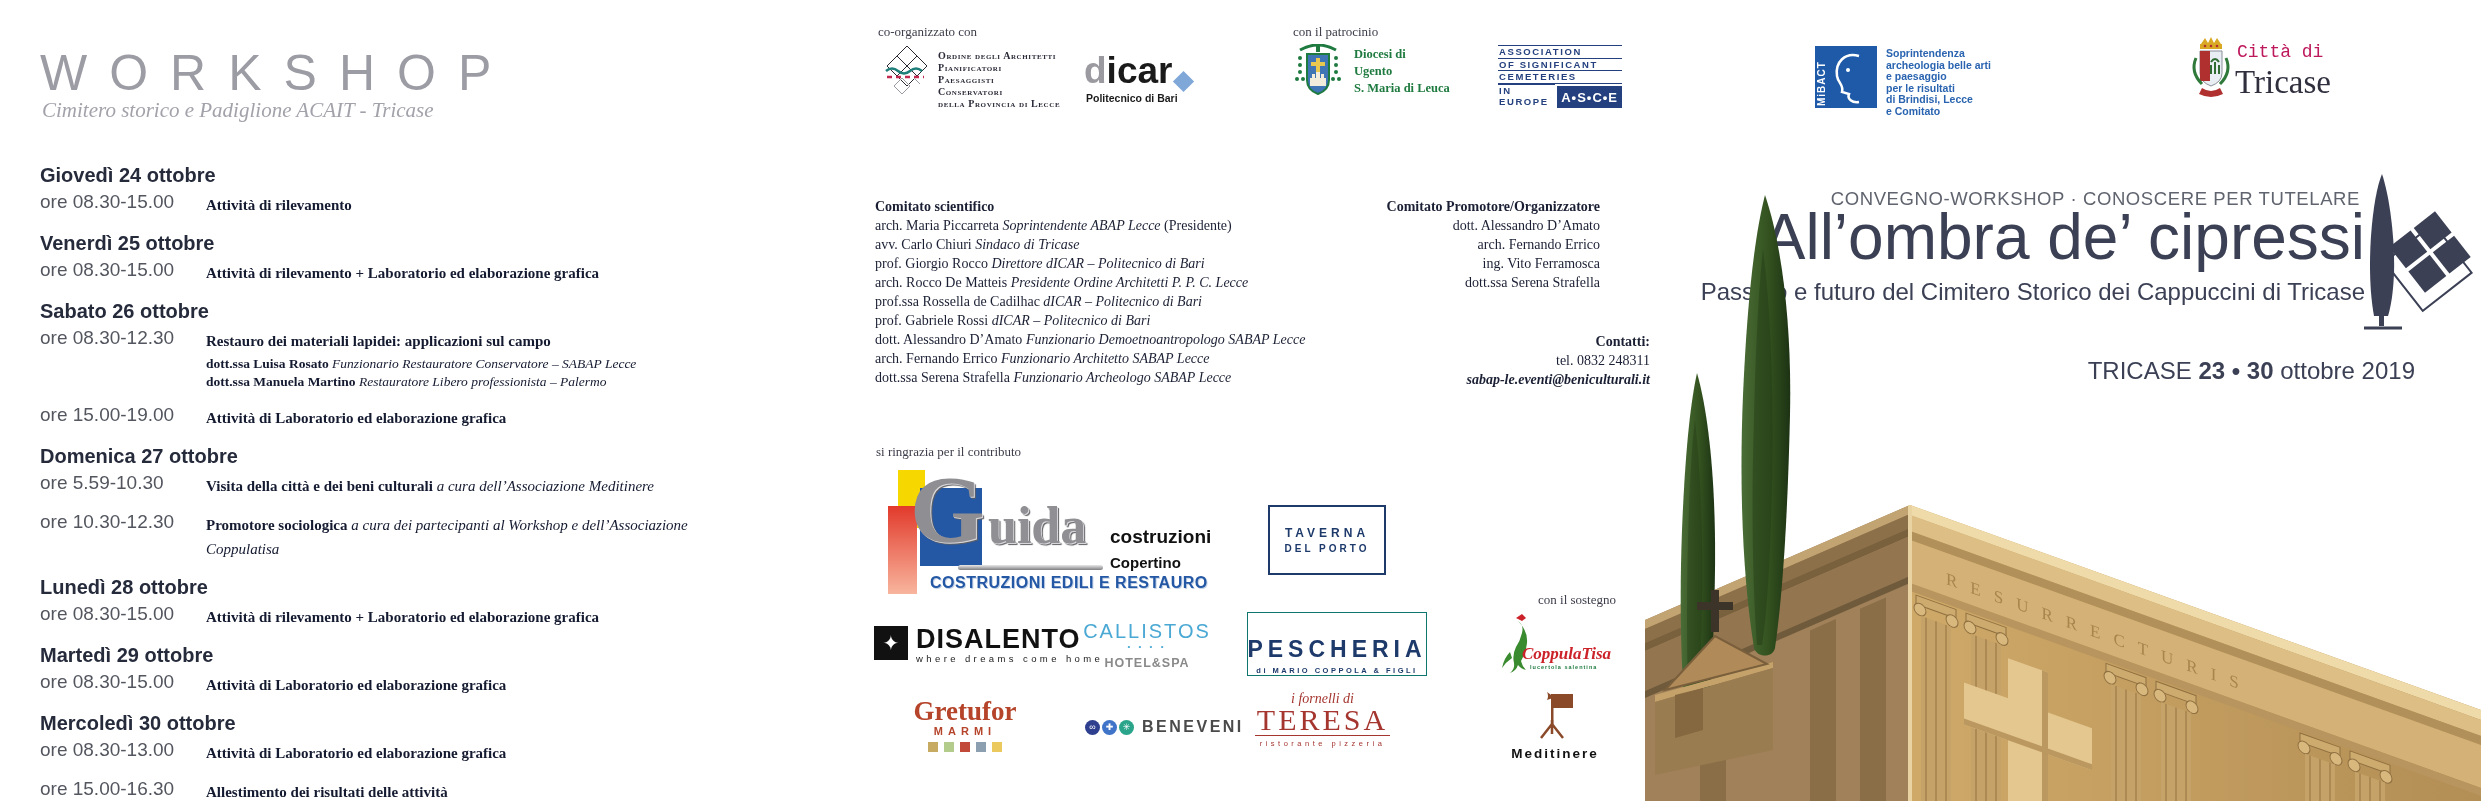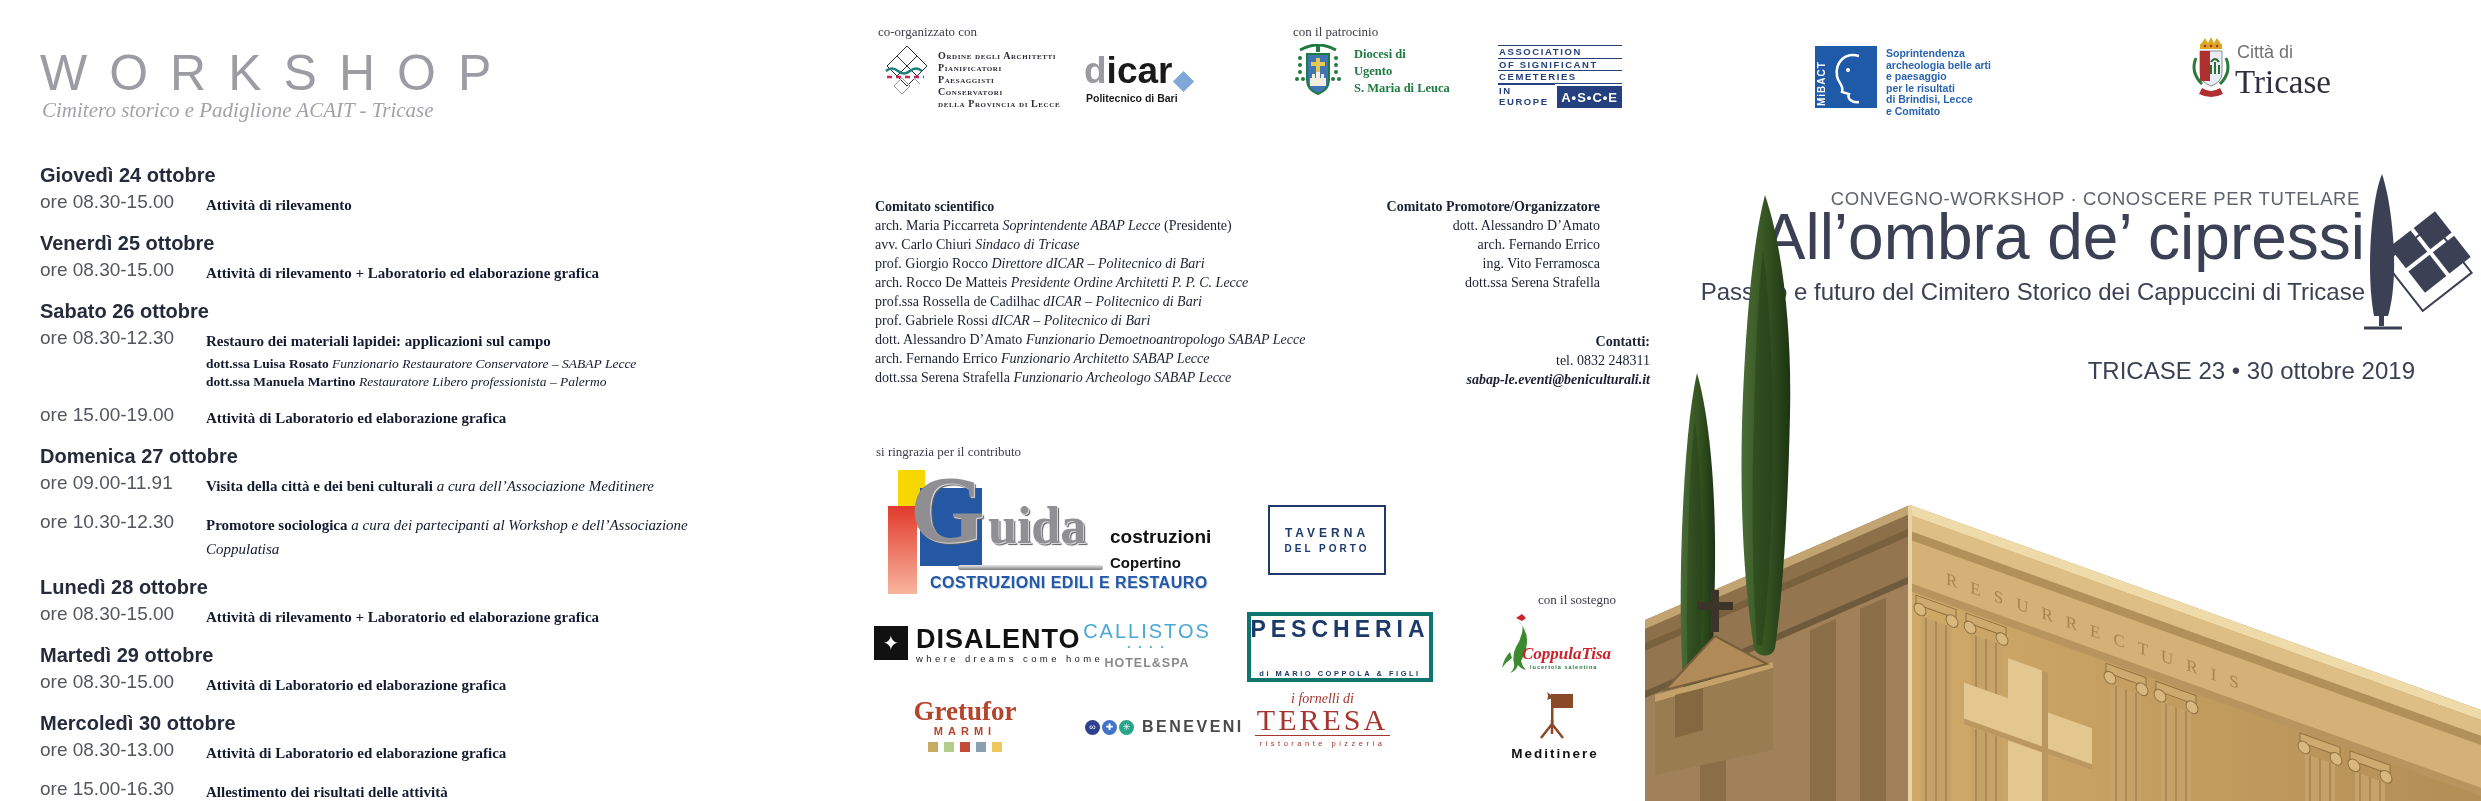--- a/index.html
+++ b/index.html
@@ -70,22 +70,22 @@
   .taverna .t2{font-size:10px;font-weight:700;letter-spacing:3px;margin-top:3px;}
   .disal{left:874px;top:626px;display:flex;align-items:flex-start;}
   .disal-icon{width:34px;height:34px;background:#111;color:#fff;display:flex;align-items:center;justify-content:center;
               font-size:20px;margin-right:8px;}
   .disal-name{font-size:27px;font-weight:700;color:#111;letter-spacing:1px;line-height:26px;}
   .disal-tag{font-size:9.5px;letter-spacing:3.4px;color:#222;margin-top:1px;}
   .callistos{left:1082px;top:620px;width:130px;text-align:center;}
   .cal-name{font-size:20px;color:#4aa8d4;letter-spacing:2px;font-variant:small-caps;}
   .cal-dots{font-size:8px;color:#4aa8d4;letter-spacing:3px;line-height:8px;}
   .cal-sub{font-size:12.5px;color:#8a8a8a;letter-spacing:1px;margin-top:5px;font-weight:600;}
-  .pesch{left:1247px;top:612px;width:178px;height:62px;border:4px solid #0f766e;display:flex;flex-direction:column;
-         align-items:center;justify-content:space-between;color:#1d3a6b;}
+  .pesch{left:1247px;top:612px;width:178px;height:62px;border:1px solid #0f766e;display:flex;flex-direction:column;
+         align-items:center;justify-content:flex-end;color:#1d3a6b;}
   .pesch .p1{font-size:23px;font-weight:700;letter-spacing:5px;}
   .pesch .p2{font-size:7.5px;font-weight:700;letter-spacing:2.5px;margin-top:3px;}
   .coppula{left:1500px;top:612px;width:120px;}
   .coppula-text{position:absolute;left:22px;top:32px;font-family:"Liberation Serif",serif;font-style:italic;
                 font-weight:700;color:#cc2229;font-size:17px;}
   .coppula-sub{position:absolute;left:30px;top:52px;font-size:5.5px;letter-spacing:1px;color:#1e7a3f;font-weight:700;}
   .gretufor{left:905px;top:698px;width:120px;text-align:center;}
   .gre-name{font-family:"Liberation Serif",serif;font-size:27px;font-weight:700;color:#b5442a;line-height:26px;}
   .gre-sub{font-size:11px;letter-spacing:5px;color:#b5442a;font-weight:700;margin-top:1px;}
   .gre-squares{margin-top:5px;display:flex;justify-content:center;gap:6px;}
@@ -101,29 +101,29 @@
             border-bottom:1px solid #a5352f;}
   .ter-sub{font-size:7.5px;letter-spacing:3.5px;margin-top:3px;}
   .medit{left:1495px;top:690px;width:120px;text-align:center;}
   .medit-name{font-size:13.5px;font-weight:700;letter-spacing:2px;color:#111;margin-top:2px;}
 
   
   .mibac-sq{left:1815px;top:46px;width:62px;height:62px;background:#1e5aa8;}
   .mibac-vert{position:absolute;left:1816px;top:50px;height:56px;color:#fff;font-size:10px;font-weight:700;
               letter-spacing:1px;writing-mode:vertical-rl;transform:rotate(180deg);}
   .mibac-text{left:1886px;top:48px;font-size:10.5px;line-height:11.5px;color:#2a64b0;font-weight:600;}
-  .tricase-text1{left:2237px;top:42px;font-family:Liberation Sans, sans-serif;font-size:18px;color:#737373;}
+  .tricase-text1{left:2237px;top:42px;font-family:Liberation Mono, monospace;font-size:18px;color:#be185d;}
   .tricase-text2{left:2235px;top:64px;font-family:"Liberation Serif",serif;font-size:33px;color:#2f2f3e;}
 
   
   .kicker{right:121px;top:188px;font-size:18.5px;letter-spacing:.6px;color:#60646f;}
   .big-title{right:116px;top:201px;font-size:64px;line-height:72px;color:#3b4055;}
   .subtitle{right:116px;top:278px;font-size:24px;color:#3b4055;}
   .date-line{right:66px;top:357px;font-size:24px;color:#3b4055;}
-  .date-line b{font-weight:400;text-align:center;}
+  .date-line b{font-weight:700;text-align:center;}
   .mark{left:2358px;top:170px;}
 
   
   .photo{left:1645px;top:190px;}
 </style>
 </head>
 <body>
 
 <div class="poster">
 
@@ -155,21 +155,21 @@
           <div class="person"><span class="p-name">dott.ssa Manuela Martino</span> <span class="p-role">Restauratore Libero professionista – Palermo</span></div>
         </div>
         <div class="slot">
           <span class="slot-time">ore 15.00-19.00</span>
           <span class="slot-desc"><span class="slot-activity">Attività di Laboratorio ed elaborazione grafica</span></span>
         </div>
       </div>
       <div class="day-block">
         <div class="day-title">Domenica 27 ottobre</div>
         <div class="slot">
-          <span class="slot-time">ore 09.00-11.91</span>
+          <span class="slot-time">ore 5.59-10.30</span>
           <span class="slot-desc"><span class="slot-activity">Visita della città e dei beni culturali</span> <span class="slot-note">a cura dell’Associazione Meditinere</span></span>
         </div>
         <div class="slot">
           <span class="slot-time">ore 10.30-12.30</span>
           <span class="slot-desc"><span class="slot-activity">Promotore sociologica</span> <span class="slot-note">a cura dei partecipanti al Workshop e dell’Associazione Coppulatisa</span></span>
         </div>
       </div>
       <div class="day-block">
         <div class="day-title">Lunedì 28 ottobre</div>
         <div class="slot">

